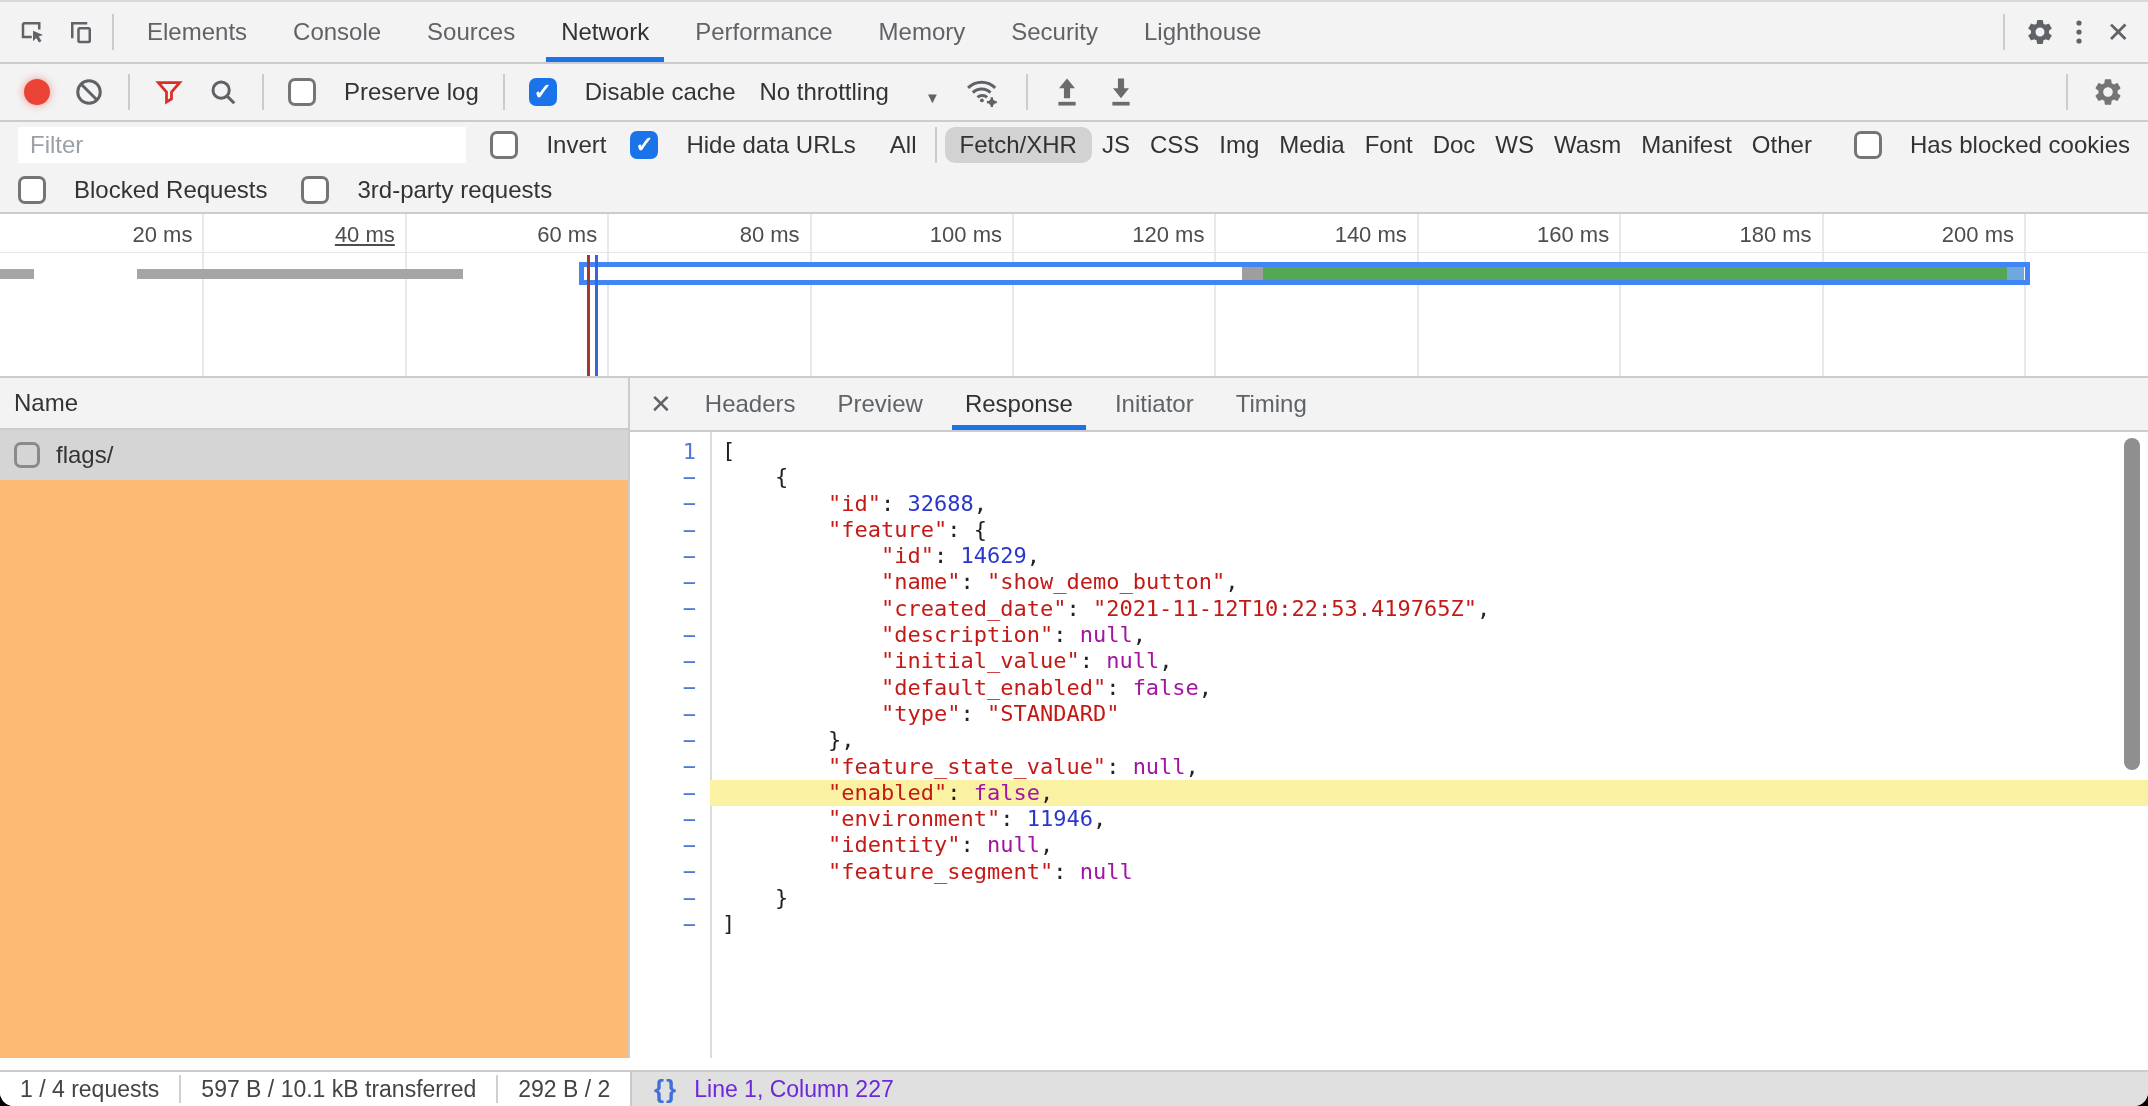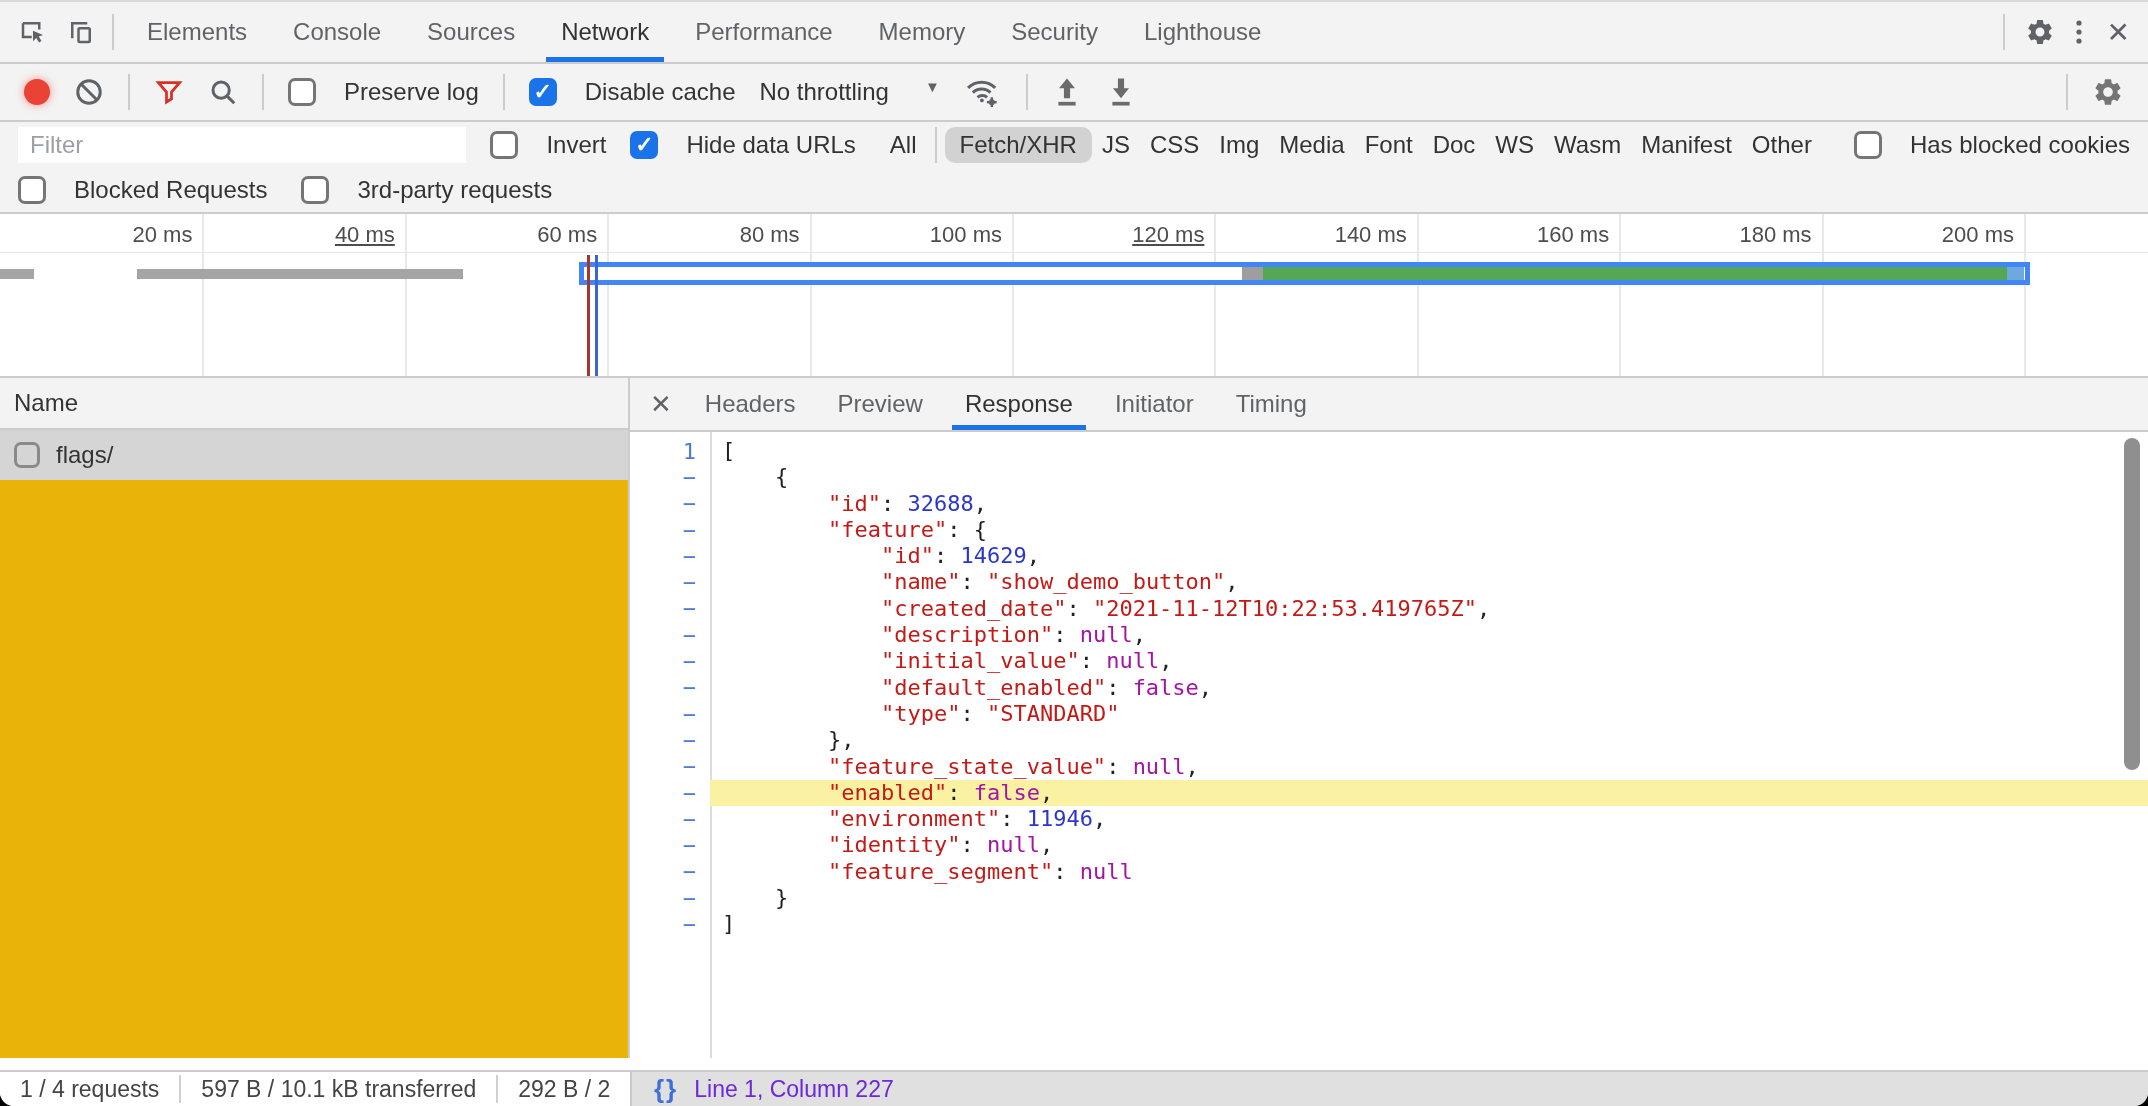--- a/index.html
+++ b/index.html
@@ -30,21 +30,21 @@
   .tab.active{color:#323232;}
   .tab.active::after{content:""; position:absolute; left:8px; right:8px; bottom:0; height:5px;
                      background:var(--accent);}
   .tabbar .spacer{flex:1;}
 
   
   .toolbar{position:absolute; left:0; top:62px; width:100%; height:58px; background:#f3f3f3;
            border-bottom:2px solid #ccc; display:flex; align-items:center; gap:24px; padding:0 24px;}
   .record-dot{width:26px; height:26px; border-radius:50%; background:#ea4335;
               box-shadow:0 0 8px rgba(234,67,53,.55); flex:0 0 auto;}
-  .throttle{display:flex; align-items:flex-start; gap:36px; font-size:24px; color:#333;}
+  .throttle{display:flex; align-items:flex-end; gap:36px; font-size:24px; color:#333;}
   .caret{font-size:15px; color:#5f6368;}
 
   
   .filterbar{position:absolute; left:0; top:120px; width:100%; height:46px; background:#f3f3f3;
              display:flex; align-items:center; gap:24px; padding:0 18px; overflow:hidden;}
   .filter-input{width:460px; height:36px; border:none; background:#fff; font-size:24px;
                 font-family:"Liberation Sans",sans-serif; padding:0 12px; color:#333; outline:none;}
   .filter-input::placeholder{color:#9aa0a6;}
   .cbgroup{display:flex; align-items:center; gap:28px;}
   .typelist{display:flex; align-items:center; }
@@ -60,21 +60,21 @@
             border-bottom:2px solid #ccc; overflow:hidden;}
   .gridline{position:absolute; top:0; bottom:0; width:2px; background:#e9e9e9;}
   .tick-label{position:absolute; top:8px; width:200px; text-align:right; font-size:22px; color:#4d4d4d;}
   .label-sep{position:absolute; left:0; right:0; top:38px; height:1px; background:#e6e6e6;}
   .bar-gray{position:absolute; top:55px; height:10px; background:#a5a5a5;}
   .bar-main{position:absolute; top:48px; height:23px; background:#fff; border:5px solid #4285f4;}
   .bar-seg{position:absolute; top:0; height:13px;}
   .event-line{position:absolute; top:41px; bottom:0; width:3px;}
 
   
-  .requests{position:absolute; left:0; top:376px; width:630px; bottom:48px; background:#eab308;
+  .requests{position:absolute; left:0; top:376px; width:630px; bottom:48px; background:#fdba74;
             border-right:2px solid #ccc;}
   .req-header{height:52px; background:#f3f3f3; border-bottom:2px solid #ccc; display:flex;
               align-items:center; padding:0 14px; font-size:24px; color:#333;}
   .req-row{height:50px; display:flex; align-items:center; gap:16px; padding:0 14px; font-size:24px;}
   .req-row.selected{background:#d5d5d5;}
   .req-row .cb{width:26px; height:26px; border-width:3px; border-color:#8a8a8a; background:transparent;}
 
   
   .details{position:absolute; left:630px; top:376px; right:0; bottom:48px; background:#fff;}
   .dtabs{height:54px; background:#f3f3f3; border-bottom:2px solid #ccc; display:flex;
@@ -274,21 +274,21 @@
       <div class="tick-label" style="left: -7.6px;">20 ms</div>
       <div class="gridline" style="left: 404.8px;"></div>
       <div class="tick-label" style="left: 194.8px; text-decoration: underline;">40 ms</div>
       <div class="gridline" style="left: 607.2px;"></div>
       <div class="tick-label" style="left: 397.2px;">60 ms</div>
       <div class="gridline" style="left: 809.6px;"></div>
       <div class="tick-label" style="left: 599.6px;">80 ms</div>
       <div class="gridline" style="left: 1012px;"></div>
       <div class="tick-label" style="left: 802px;">100 ms</div>
       <div class="gridline" style="left: 1214.4px;"></div>
-      <div class="tick-label" style="left: 1004.4px; text-decoration: underline;">120 ms</div>
+      <div class="tick-label" style="left: 1004.4px;">120 ms</div>
       <div class="gridline" style="left: 1416.8px;"></div>
       <div class="tick-label" style="left: 1206.8px;">140 ms</div>
       <div class="gridline" style="left: 1619.2px;"></div>
       <div class="tick-label" style="left: 1409.2px;">160 ms</div>
       <div class="gridline" style="left: 1821.6px;"></div>
       <div class="tick-label" style="left: 1611.6px;">180 ms</div>
       <div class="gridline" style="left: 2024px;"></div>
       <div class="tick-label" style="left: 1814px;">200 ms</div>
       <div class="label-sep"></div>
       <div class="bar-gray" style="left: 0px; width: 34.408px; background: rgb(165, 165, 165);"></div>

